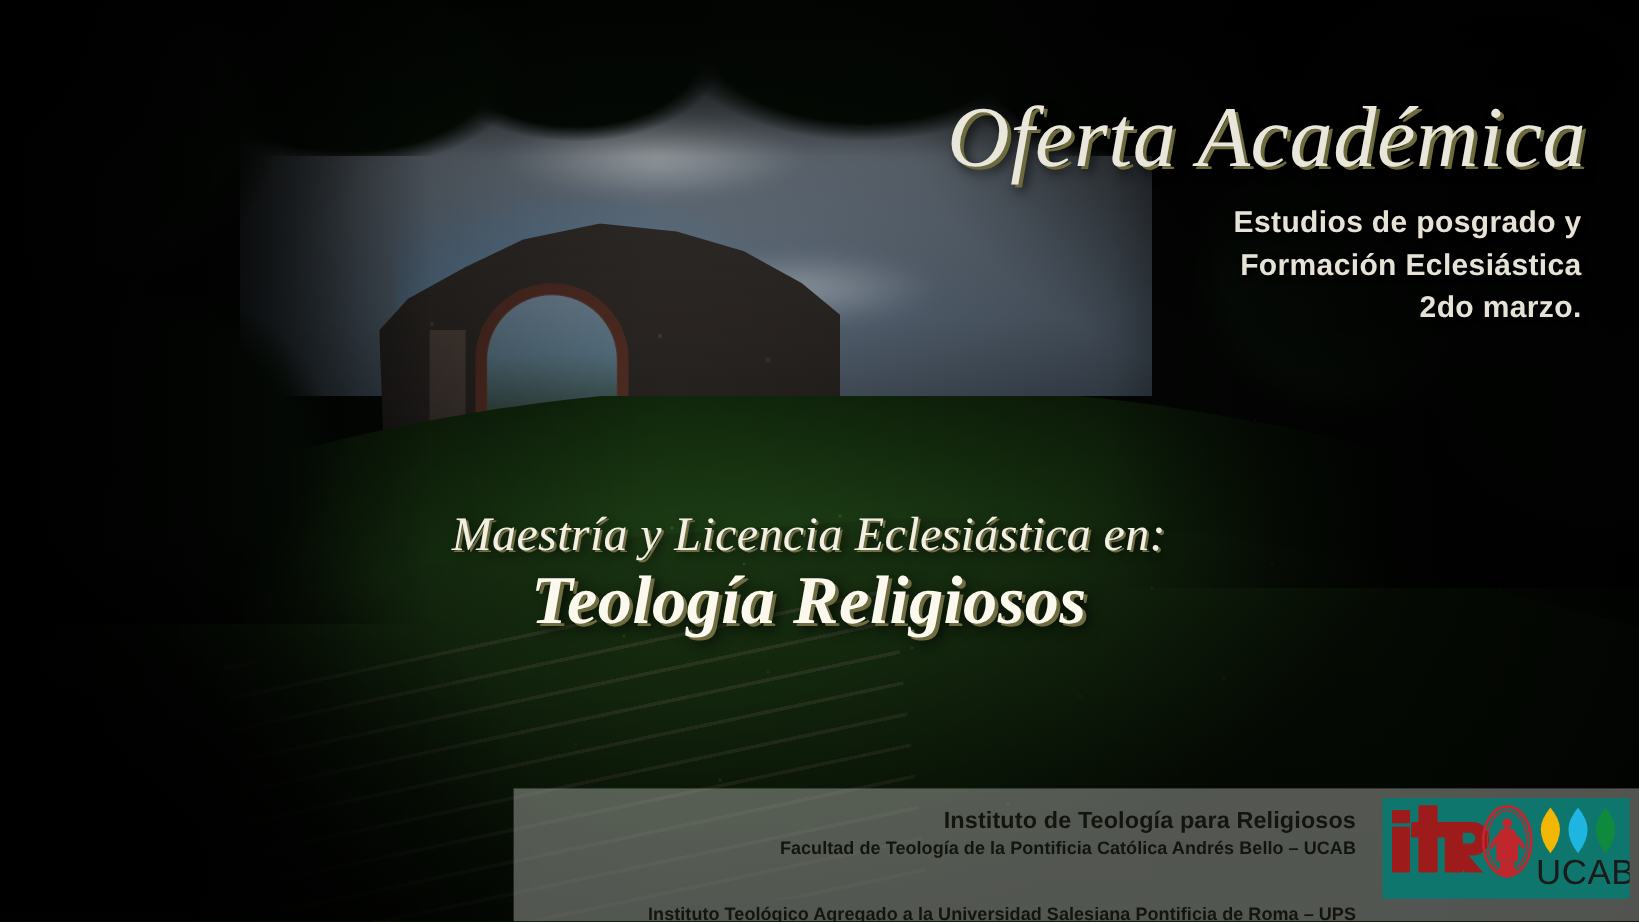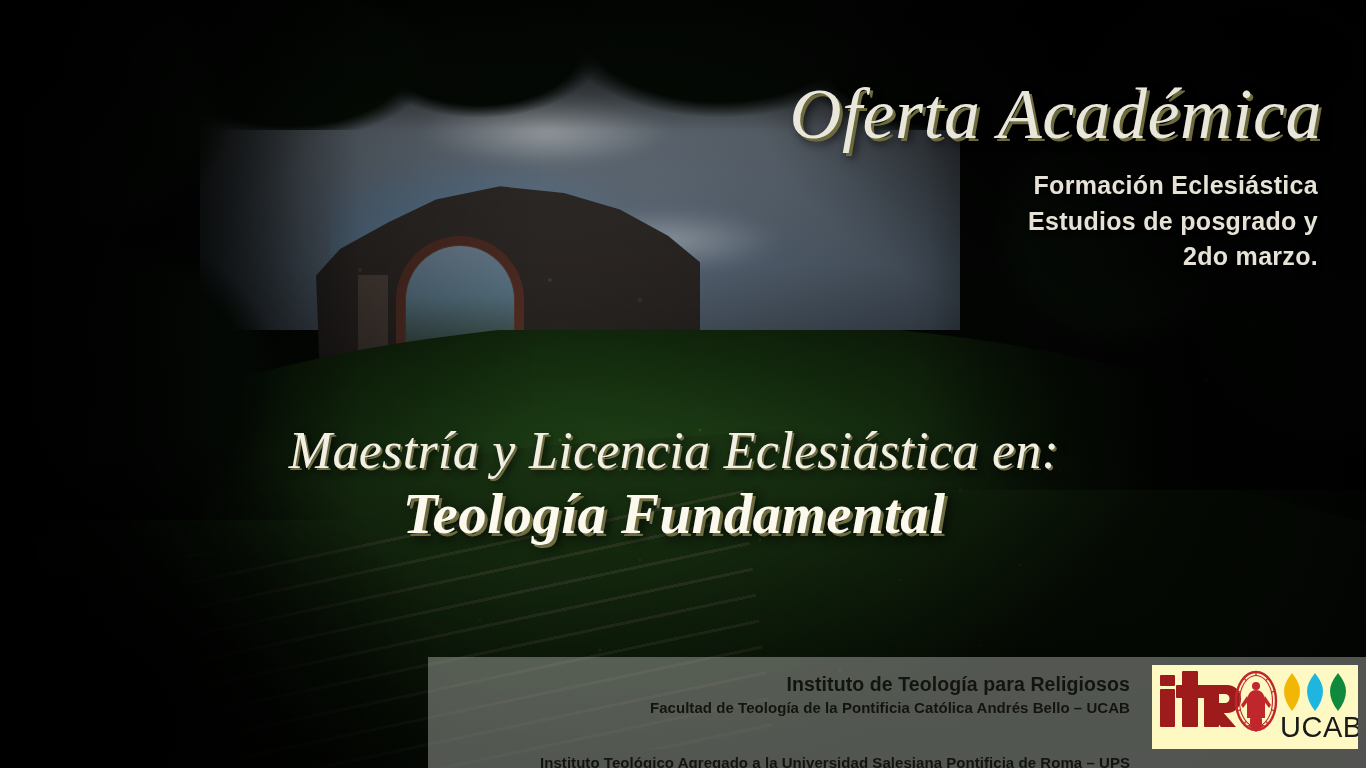--- a/index.html
+++ b/index.html
@@ -243,21 +243,21 @@
   .subhead div{ margin:0; }
 
   .program{
     position:absolute; left:0; right:0; top:424px;
     text-align:center;
     font-family:"Liberation Serif", serif;
     font-style:italic;
     pointer-events:none;
   }
   .program-line1{
-    font-size:52px;
+    font-size:40px;
     line-height:1.05;
     color:#f2efe4;
     letter-spacing:.3px;
     text-shadow:2px 2px 0 #6f6c40, 4px 4px 9px rgba(0,0,0,.85);
     padding-right:18px;
   }
   .program-line2{
     font-size:57px;
     font-weight:bold;
     line-height:1.08;
@@ -279,21 +279,21 @@
     color:#14140f;
     white-space:nowrap;
   }
   .ft-l1{ font-size:19.5px; font-weight:bold; line-height:1.30; letter-spacing:.1px; }
   .ft-l2{ font-size:15px; font-weight:bold; line-height:1.42; letter-spacing:.05px; }
   .ft-l3{ font-size:15px; font-weight:bold; line-height:1.42; letter-spacing:.05px;margin-top:33px; }
 
   
   .logo-box{
     position:absolute; left:1152px; top:665px; width:206px; height:84px;
-    background:#fef9c3;
+    background:#0f766e;
     display:flex; align-items:center;
   }
   .logo-svg{ display:block; }
 </style>
 </head>
 <body>
 
 <div class="poster">
 
   <div class="photo">
@@ -320,28 +320,28 @@
     <div class="tree-right-spec"></div>
 
     <div class="vignette"></div>
     <div class="dark-bl"></div>
     <div class="dark-tr"></div>
   </div>
 
   <div class="headline">Oferta Académica</div>
 
   <div class="subhead">
+    <div>Estudios de posgrado y</div>
     <div>Formación Eclesiástica</div>
-    <div>Estudios de posgrado y</div>
     <div>2do marzo.</div>
   </div>
 
   <div class="program">
     <div class="program-line1">Maestría y Licencia Eclesiástica en:</div>
-    <div class="program-line2">Teología Fundamental</div>
+    <div class="program-line2">Teología Religiosos</div>
   </div>
 
   <div class="footer-panel"></div>
 
   <div class="footer-text">
     <div class="ft-l1">Instituto de Teología para Religiosos</div>
     <div class="ft-l2">Facultad de Teología de la Pontificia Católica Andrés Bello – UCAB</div>
     <div class="ft-l3">Instituto Teológico Agregado a la Universidad Salesiana Pontificia de Roma – UPS</div>
   </div>
 

